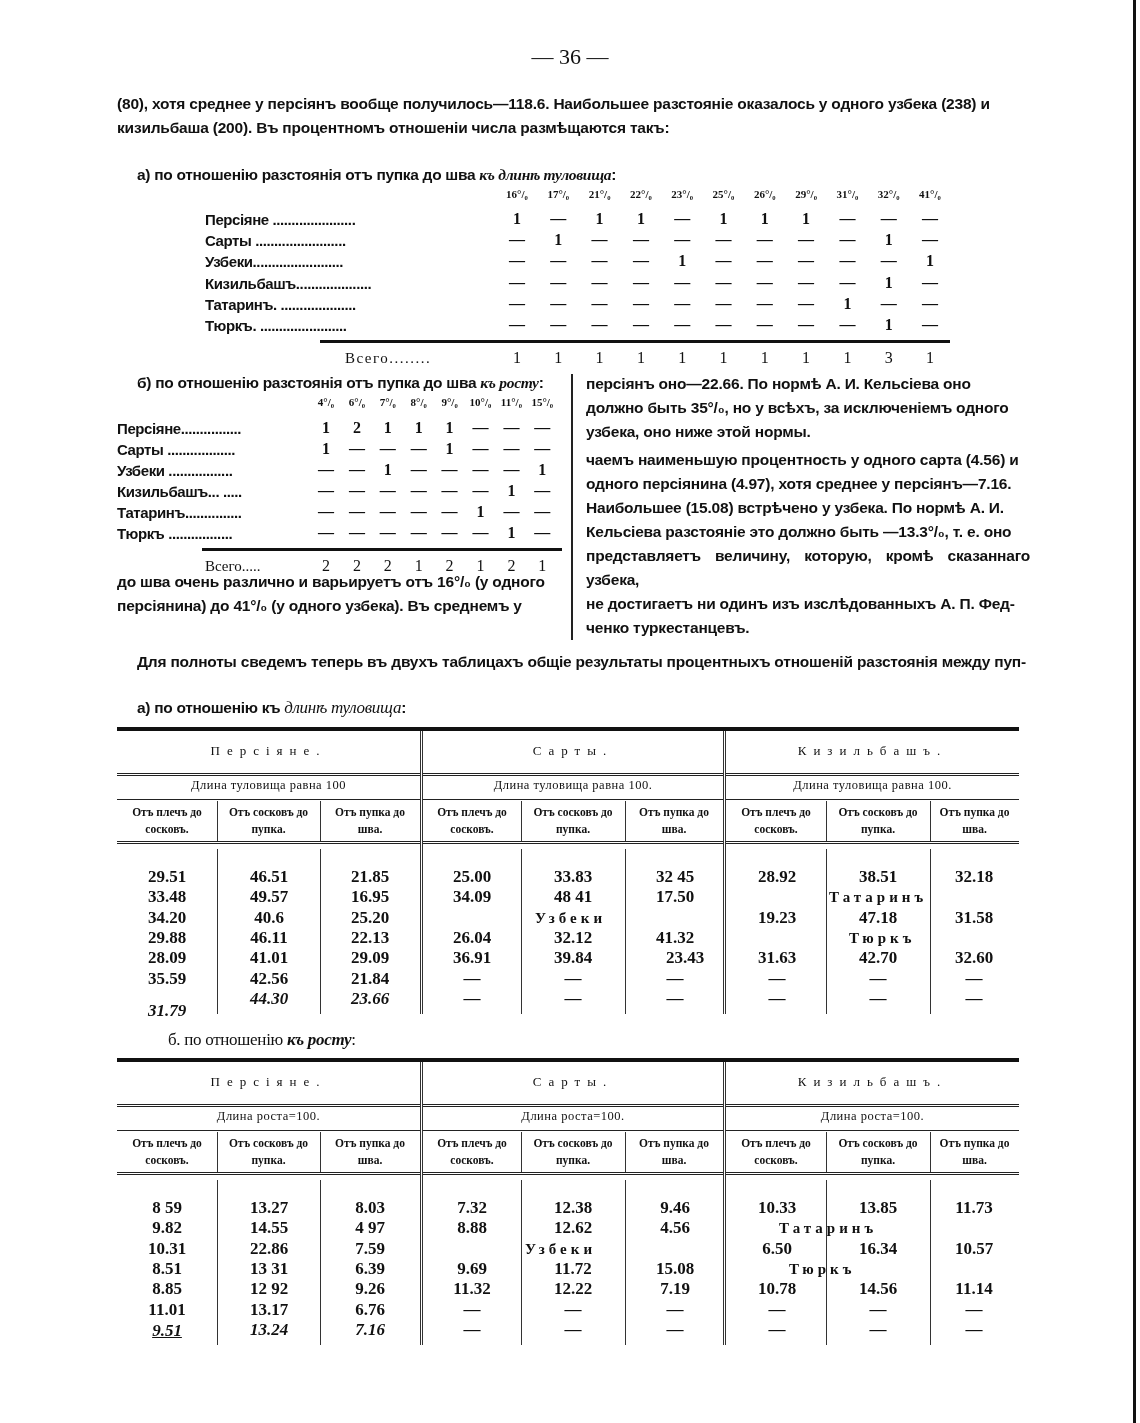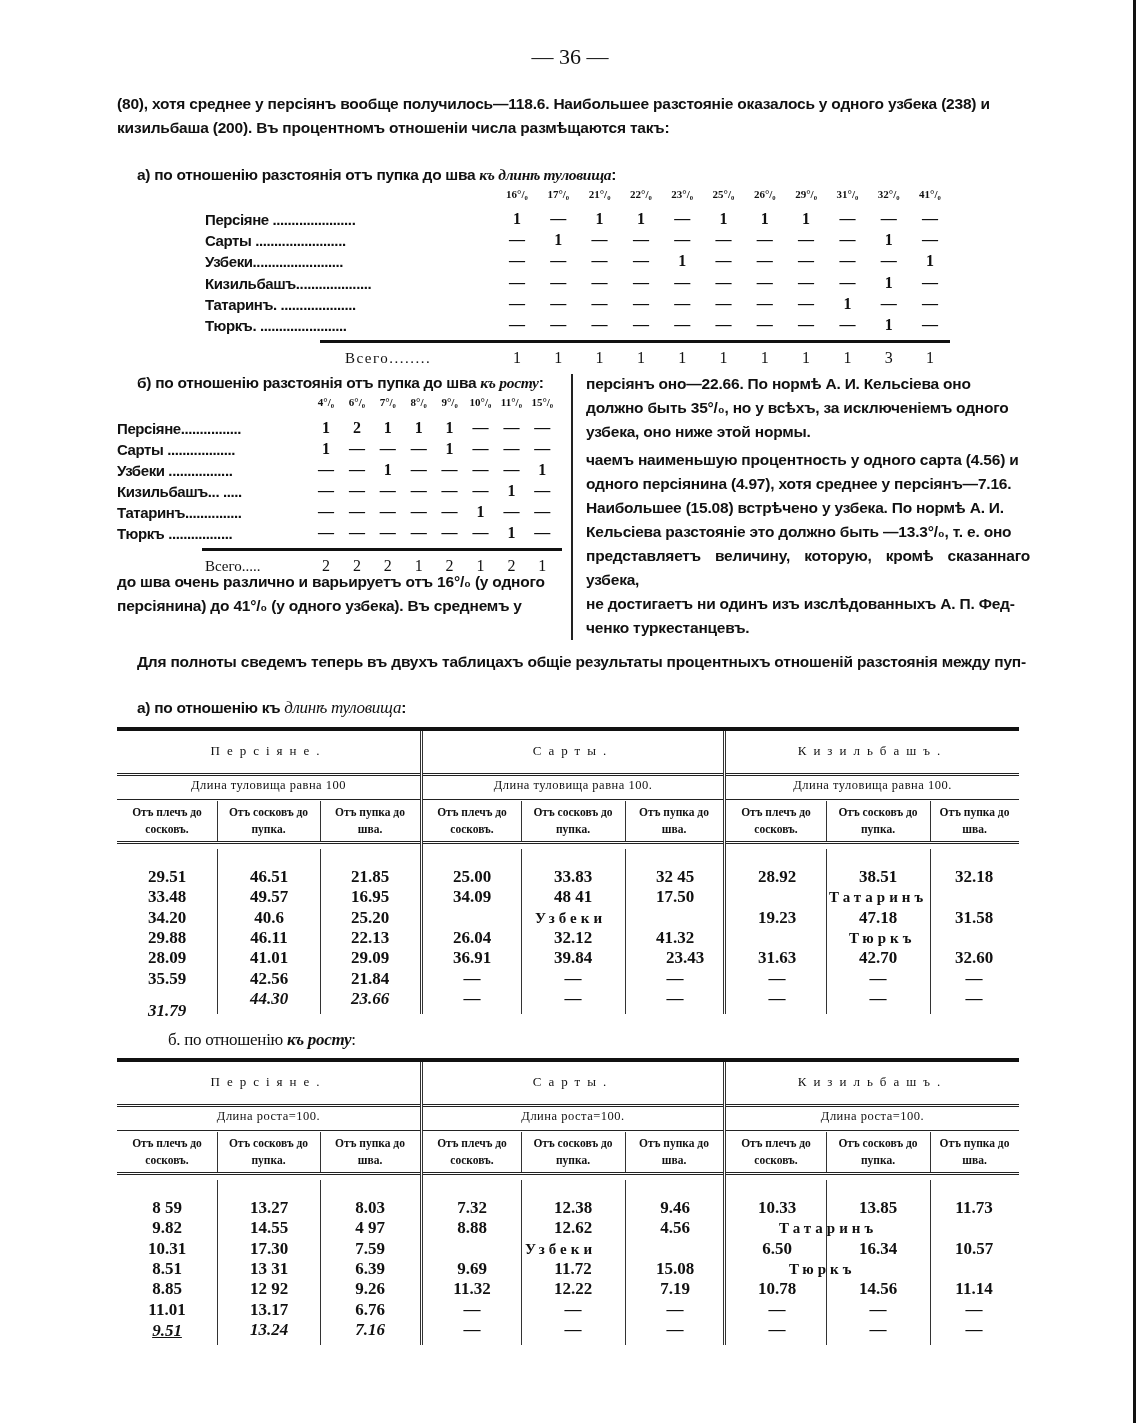--- a/index.html
+++ b/index.html
@@ -474,21 +474,21 @@
     <div class="gline" style="left:606px; top:4px; height:283px;"></div>
     <div class="num" style="left:10px; top:140px; width:80px;">8 59</div>
     <div class="num" style="left:10px; top:160px; width:80px;">9.82</div>
     <div class="num" style="left:10px; top:181px; width:80px;">10.31</div>
     <div class="num" style="left:10px; top:201px; width:80px;">8.51</div>
     <div class="num" style="left:10px; top:221px; width:80px;">8.85</div>
     <div class="num" style="left:10px; top:242px; width:80px;">11.01</div>
     <div class="num avg" style="left:10px; top:263px; width:80px;text-decoration:underline;">9.51</div>
     <div class="num" style="left:112px; top:140px; width:80px;">13.27</div>
     <div class="num" style="left:112px; top:160px; width:80px;">14.55</div>
-    <div class="num" style="left:112px; top:181px; width:80px;">17.30</div>
+    <div class="num" style="left:112px; top:181px; width:80px;">22.86</div>
     <div class="num" style="left:112px; top:201px; width:80px;">13 31</div>
     <div class="num" style="left:112px; top:221px; width:80px;">12 92</div>
     <div class="num" style="left:112px; top:242px; width:80px;">13.17</div>
     <div class="num avg" style="left:112px; top:262px; width:80px;">13.24</div>
     <div class="num" style="left:213px; top:140px; width:80px;">8.03</div>
     <div class="num" style="left:213px; top:160px; width:80px;">4 97</div>
     <div class="num" style="left:213px; top:181px; width:80px;">7.59</div>
     <div class="num" style="left:213px; top:201px; width:80px;">6.39</div>
     <div class="num" style="left:213px; top:221px; width:80px;">9.26</div>
     <div class="num" style="left:213px; top:242px; width:80px;">6.76</div>

